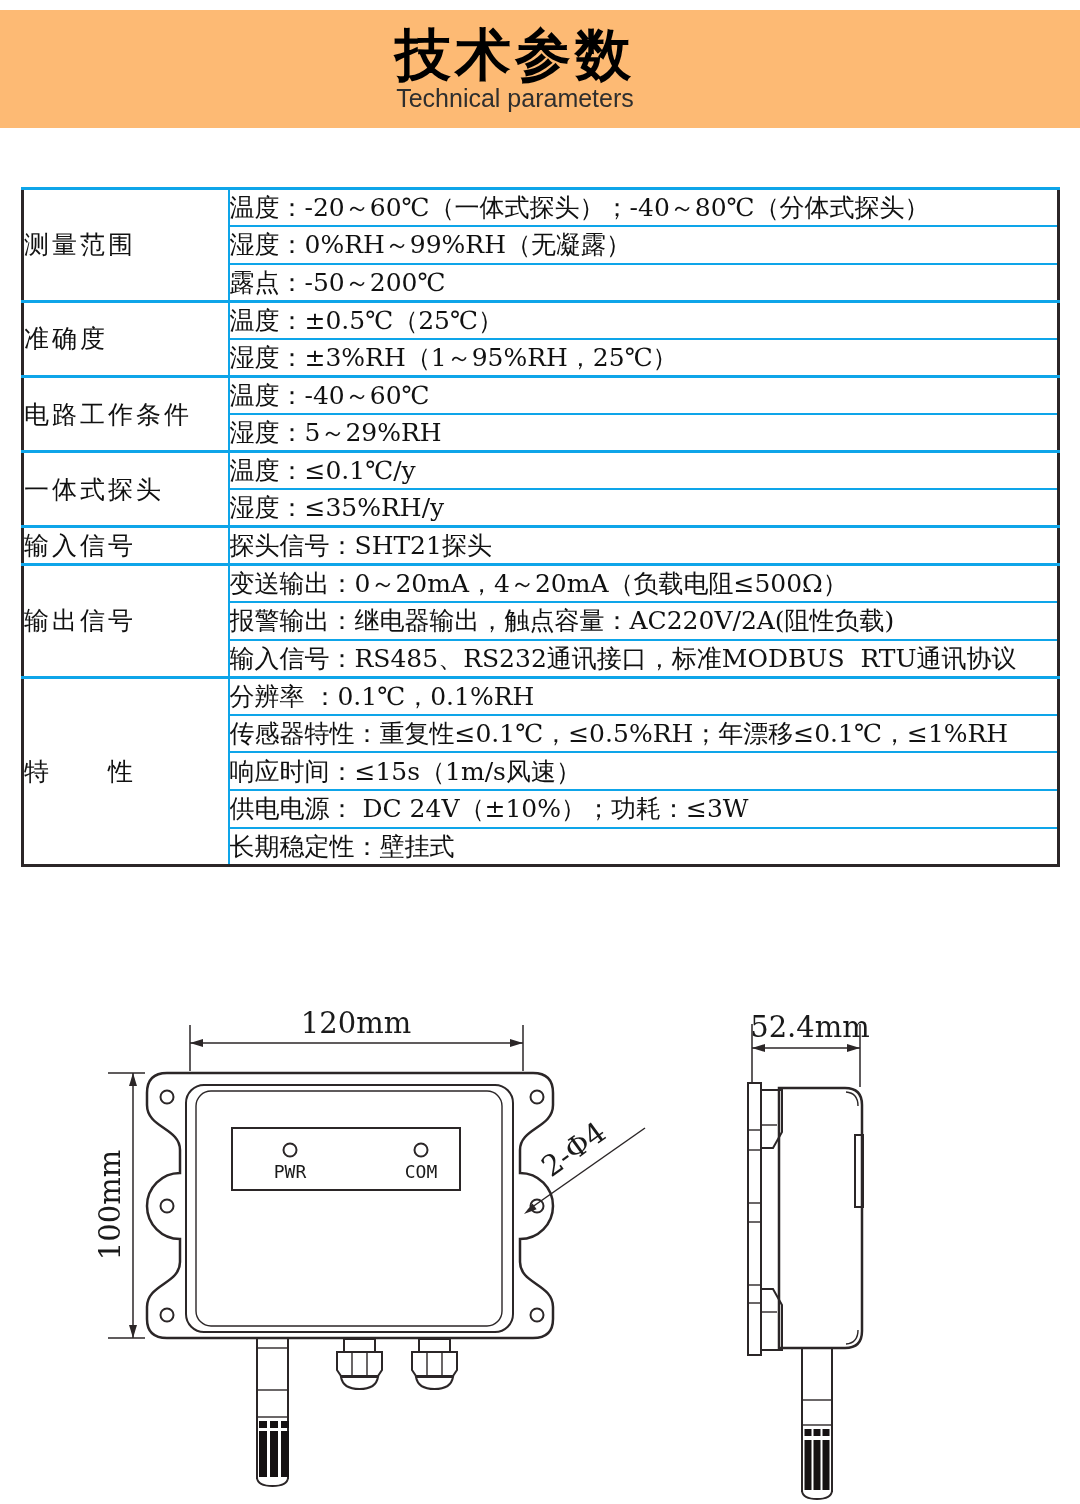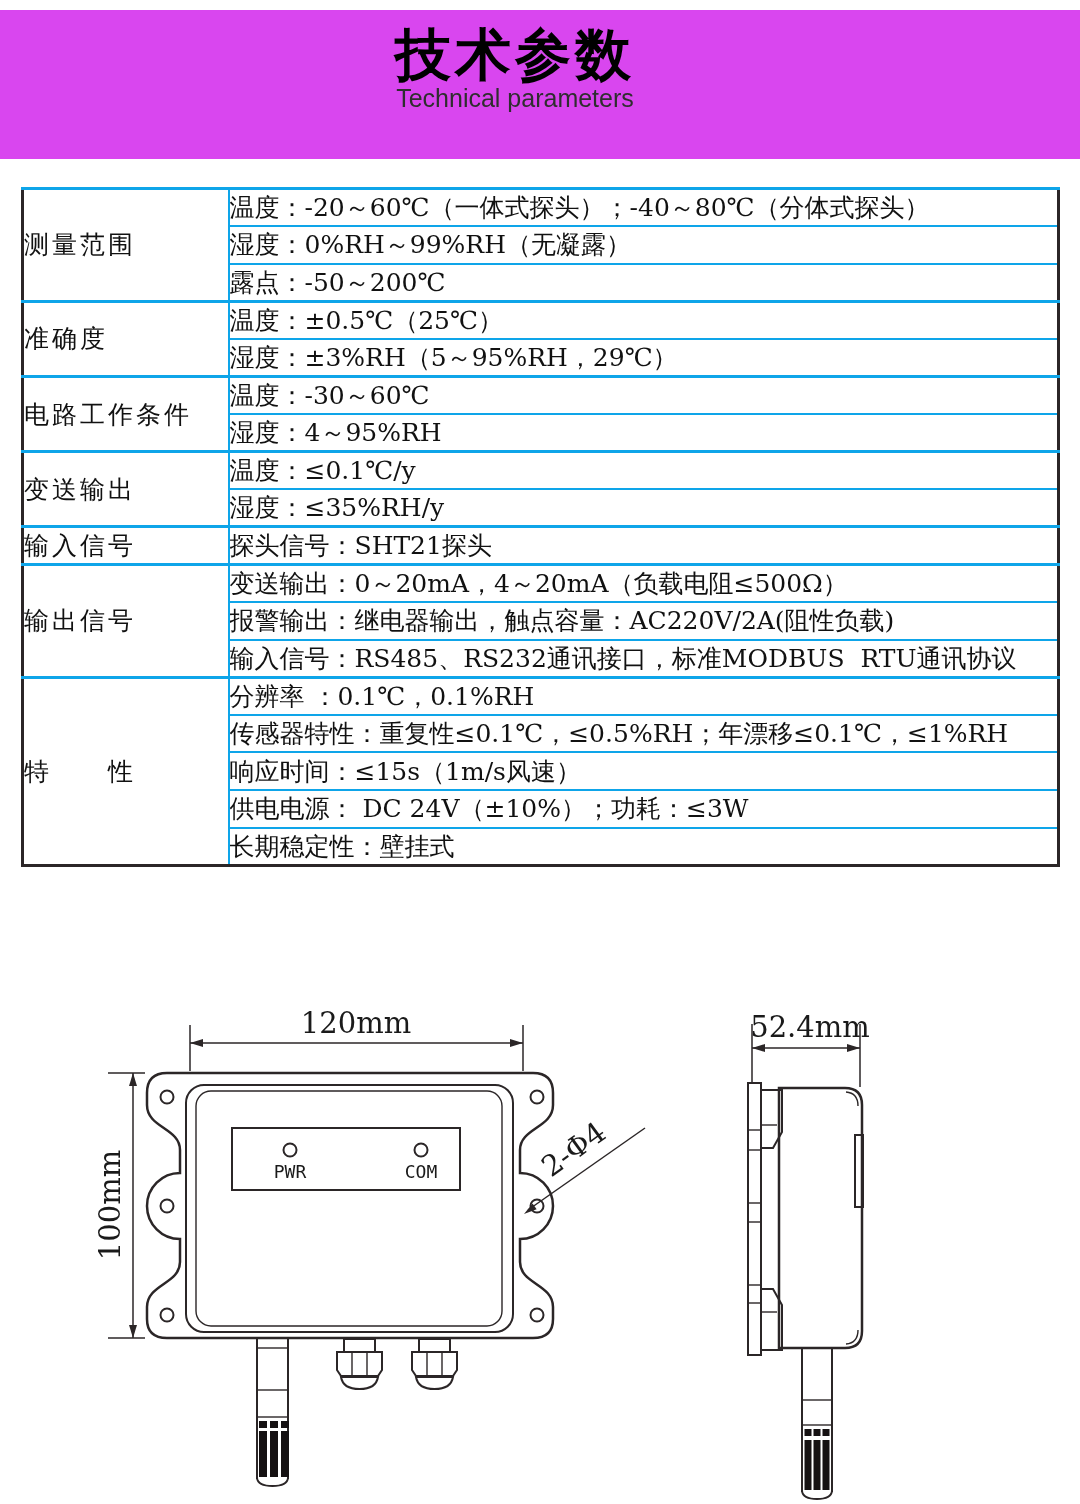--- a/index.html
+++ b/index.html
@@ -1,21 +1,21 @@
 <!DOCTYPE html>
 <html><head>
 <meta charset="utf-8">
 <style>
   html,body{margin:0;padding:0;background:#ffffff;}
   body{width:1080px;height:1504px;position:relative;overflow:hidden;
        font-family:"DejaVu Serif","Liberation Serif",serif;color:#111;}
 
   
-  .header-band{position:absolute;left:0;top:10px;width:1080px;height:149px;
-               background:#d946ef;text-align:center;}
+  .header-band{position:absolute;left:0;top:10px;width:1080px;height:118px;
+               background:#fdba74;text-align:center;}
   .page-title{margin:0;padding-top:16px;transform:translateX(-25px);
               font-family:"DejaVu Sans","Liberation Sans",sans-serif;
               font-weight:bold;font-size:56px;line-height:58px;
               letter-spacing:4px;color:#000;}
   .page-subtitle{margin:0;transform:translateX(-25px);
                  font-family:"Liberation Sans","DejaVu Sans",sans-serif;
                  font-size:25px;line-height:28px;color:#2e2e2e;}
 
   
   .spec-table{position:absolute;left:21px;top:187px;width:1039px;height:677px;
@@ -63,33 +63,33 @@
       </tr>
   <tr>
         <td class="val">露点：-50～200℃</td>
       </tr>
 
   <tr class="gs">
     <td class="lbl" rowspan="2">准确度</td>
     <td class="val">温度：±0.5℃（25℃）</td>
   </tr>
   <tr>
-        <td class="val">湿度：±3%RH（5～95%RH，29℃）</td>
+        <td class="val">湿度：±3%RH（1～95%RH，25℃）</td>
       </tr>
 
   <tr class="gs">
     <td class="lbl" rowspan="2">电路工作条件</td>
-    <td class="val">温度：-30～60℃</td>
-  </tr>
-  <tr>
-        <td class="val">湿度：4～95%RH</td>
-      </tr>
-
-  <tr class="gs">
-    <td class="lbl" rowspan="2">变送输出</td>
+    <td class="val">温度：-40～60℃</td>
+  </tr>
+  <tr>
+        <td class="val">湿度：5～29%RH</td>
+      </tr>
+
+  <tr class="gs">
+    <td class="lbl" rowspan="2">一体式探头</td>
     <td class="val">温度：≤0.1℃/y</td>
   </tr>
   <tr>
         <td class="val">湿度：≤35%RH/y</td>
       </tr>
 
   <tr class="gs">
     <td class="lbl">输入信号</td>
     <td class="val">探头信号：SHT21探头</td>
   </tr>

